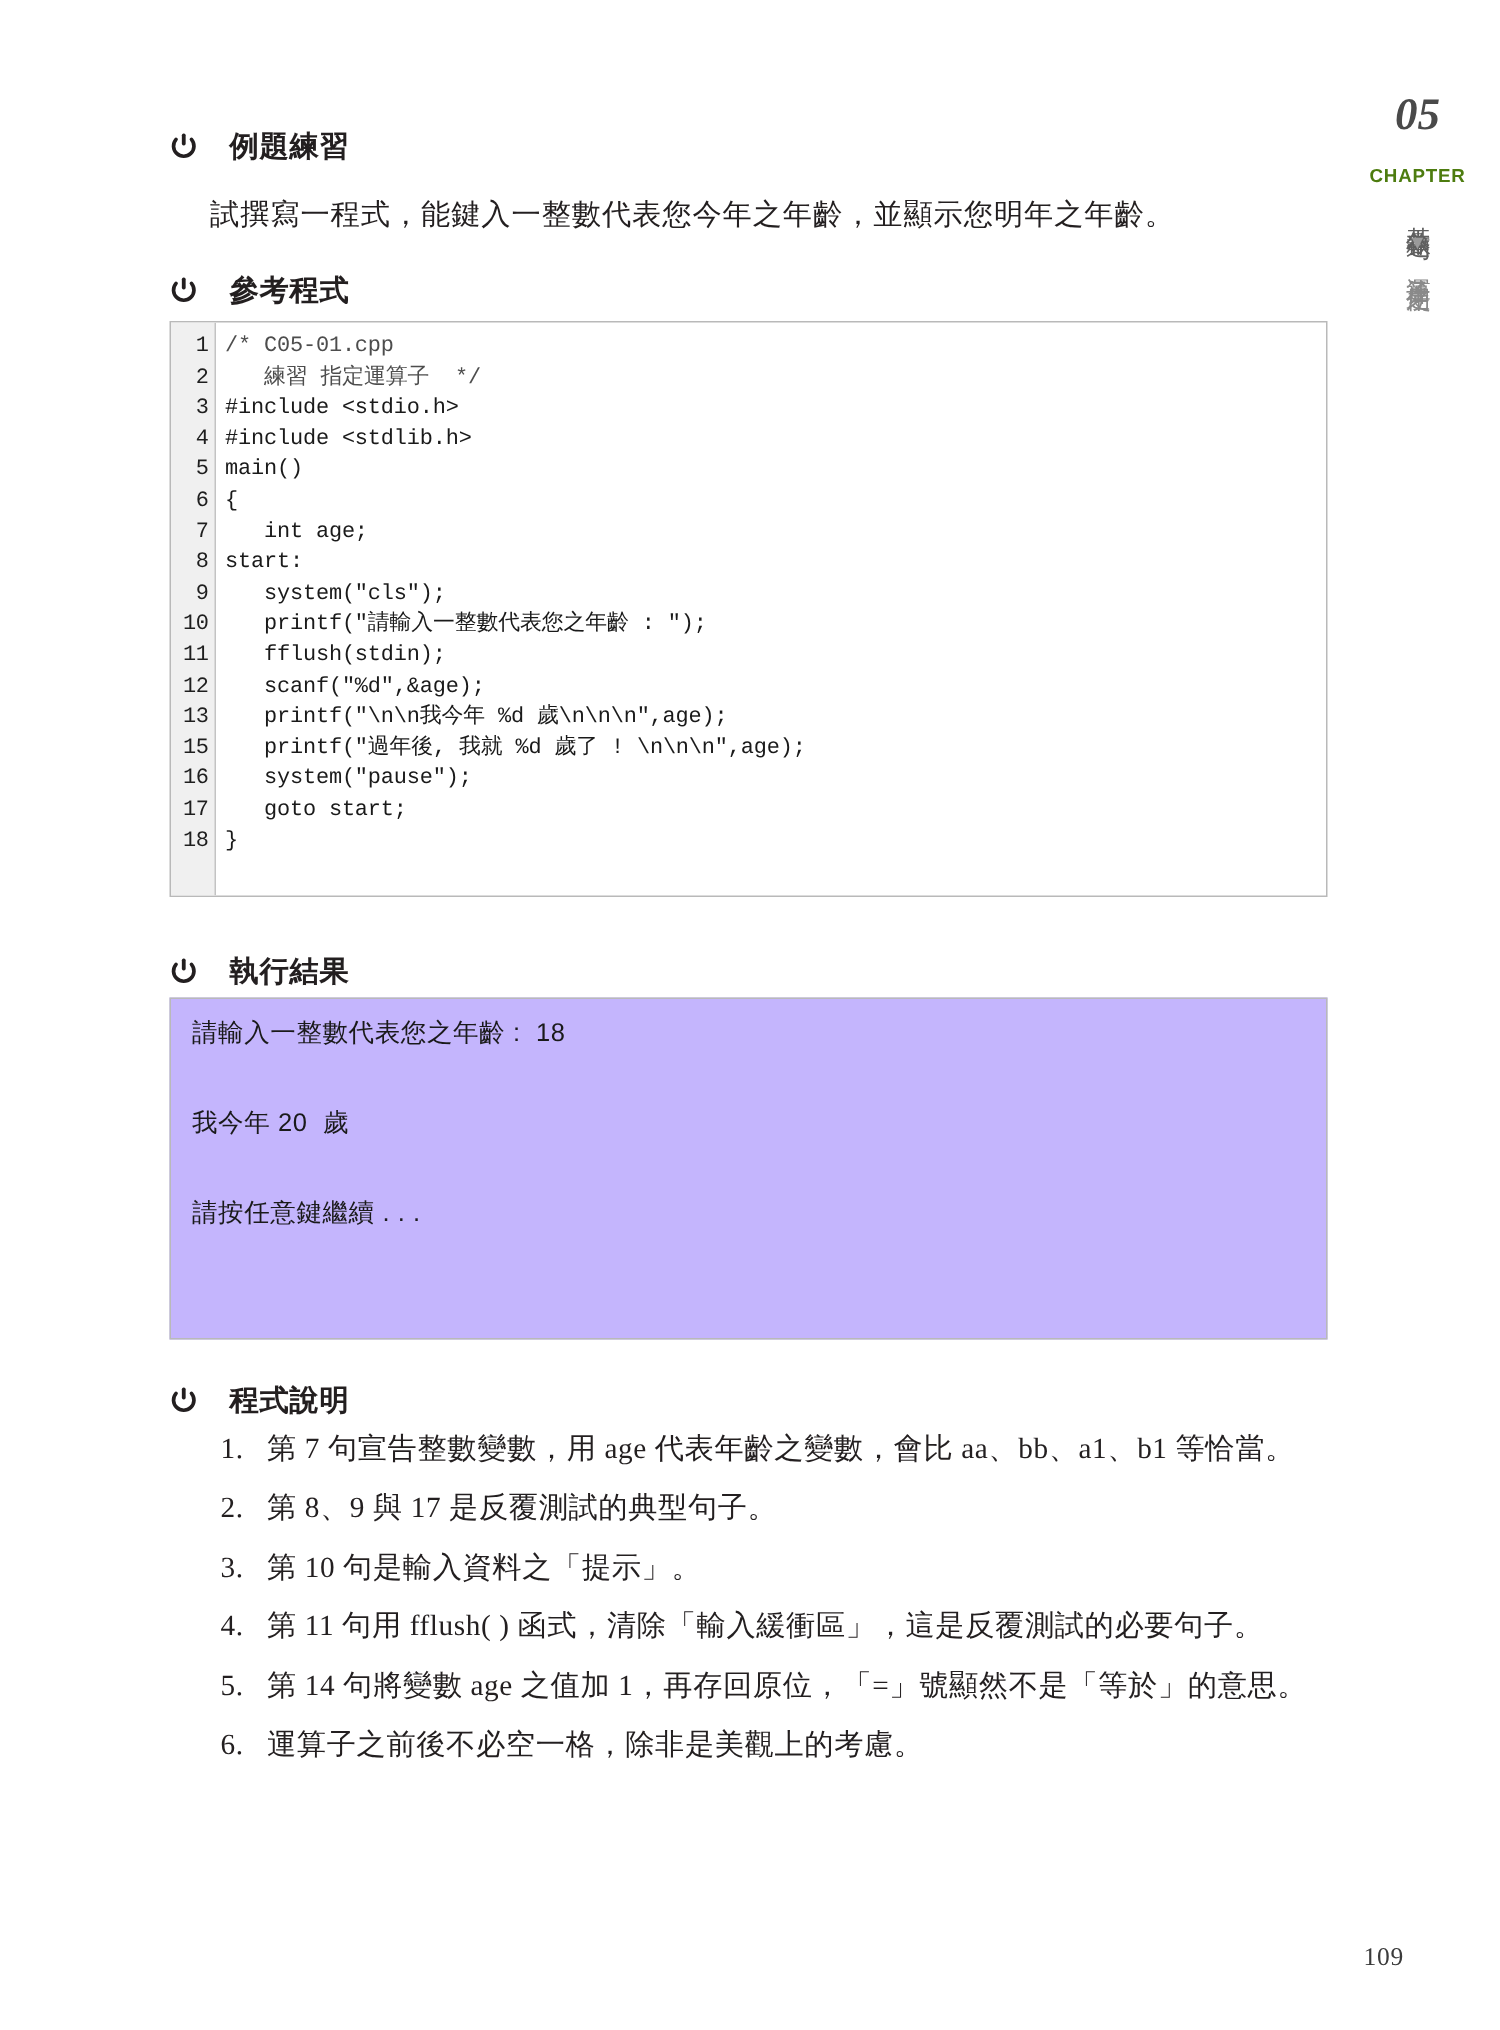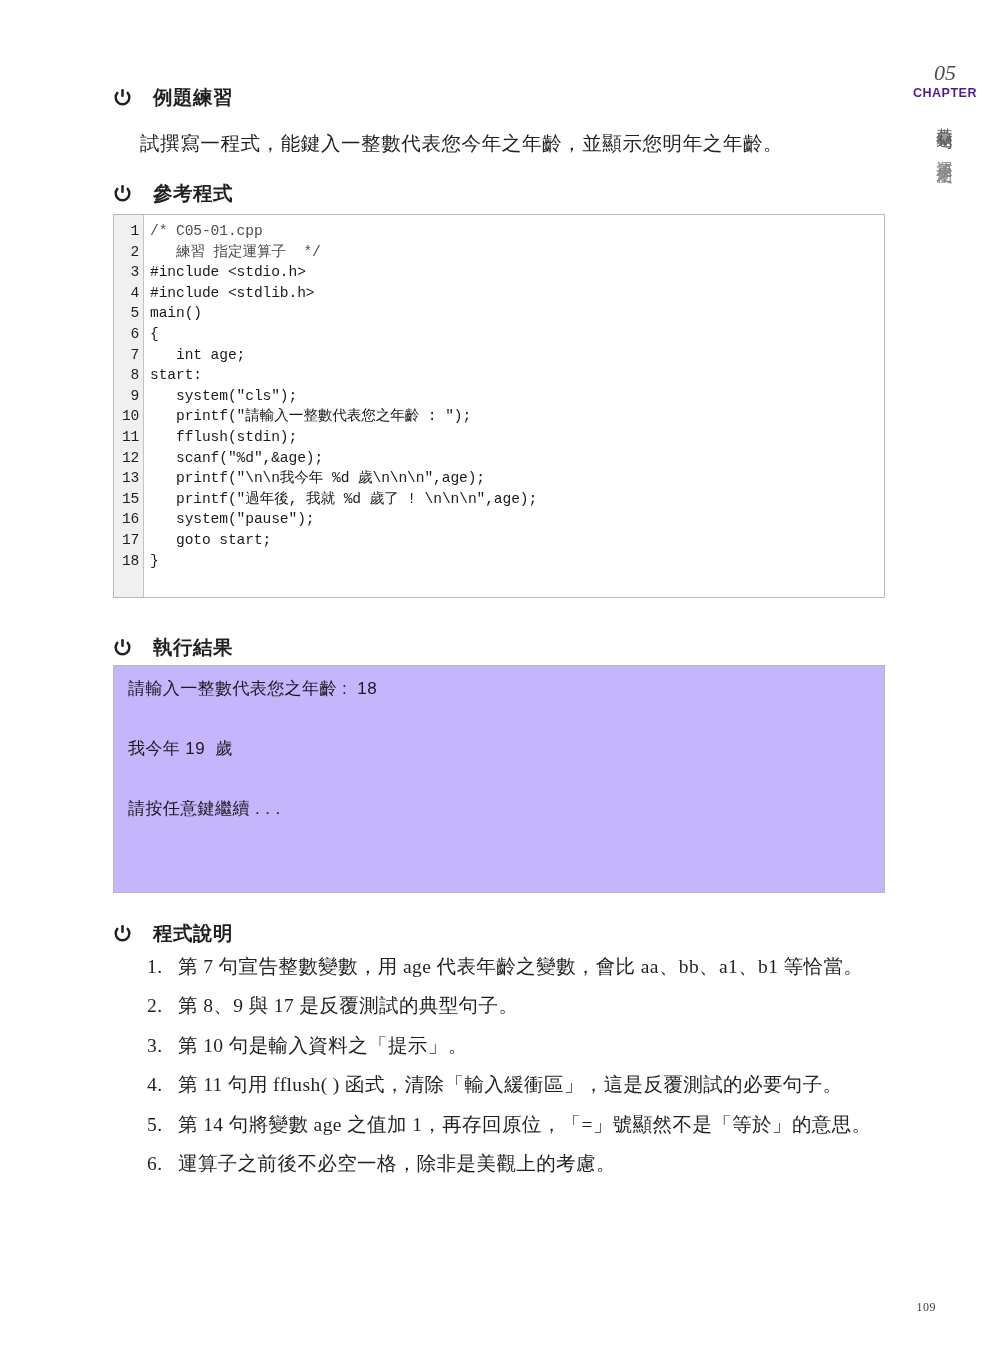--- a/index.html
+++ b/index.html
@@ -28,33 +28,33 @@
   .chapter-rail {
     position: absolute;
     left: 905px;
     top: 62px;
     width: 80px;
     text-align: center;
   }
   .chapter-num {
     font-family: "Liberation Serif", "DejaVu Serif", serif;
     font-style: italic;
-    font-weight: normal;
-    font-size: 22px;
+    font-weight: bold;
+    font-size: 30px;
     line-height: 1.0;
     color: #4a4a4a;
     letter-spacing: 0px;
   }
   .chapter-word {
     font-family: "Liberation Sans", "DejaVu Sans", sans-serif;
     font-weight: bold;
     font-size: 12.5px;
     letter-spacing: 0.5px;
-    color: #4c1d95;
-    margin-top: 2px;
+    color: #4d7c0f;
+    margin-top: 18px;
   }
   .chapter-vert {
     margin-top: 14px;
     writing-mode: vertical-rl;
     text-orientation: upright;
     font-family: "Liberation Sans", "DejaVu Sans", sans-serif;
     font-size: 16.5px;
     line-height: 1.22;
     letter-spacing: 1.5px;
     color: #5f5f5f;
@@ -215,21 +215,21 @@
     font-size: 19.5px;
   }
   .ex-body { flex: 1 1 auto; }
 
   
   .folio {
     position: absolute;
     right: 64px;
     bottom: 38px;
     font-family: "Liberation Serif", "DejaVu Serif", serif;
-    font-size: 12px;
+    font-size: 17px;
     color: #3b3b3b;
     letter-spacing: 0.5px;
   }
 </style>
 </head>
 <body>
 
 <div class="page">
 
   <div class="chapter-rail">
@@ -342,21 +342,21 @@
         <path d="M5.5 6.2 A8.6 8.6 0 1 0 18.5 6.2" fill="none" stroke="#231f20" stroke-width="3.1" stroke-linecap="round"></path>
         <rect x="10.4" y="1.2" width="3.2" height="10.2" rx="1.5" fill="#231f20"></rect>
       </svg>
     </span>
     <span>執行結果</span>
   </div>
 
   <div class="out-box">
     <div id="out-lines">
         <div class="out-line">請輸入一整數代表您之年齡 :  18</div>
-        <div class="out-line">我今年 19  歲</div>
+        <div class="out-line">我今年 20  歲</div>
         <div class="out-line">請按任意鍵繼續 . . .</div>
       </div>
   </div>
 
   <div class="sec-head" style="top:920px;">
     <span class="power-icon">
       <svg width="19" height="19" viewBox="0 0 24 24">
         <path d="M5.5 6.2 A8.6 8.6 0 1 0 18.5 6.2" fill="none" stroke="#231f20" stroke-width="3.1" stroke-linecap="round"></path>
         <rect x="10.4" y="1.2" width="3.2" height="10.2" rx="1.5" fill="#231f20"></rect>
       </svg>

